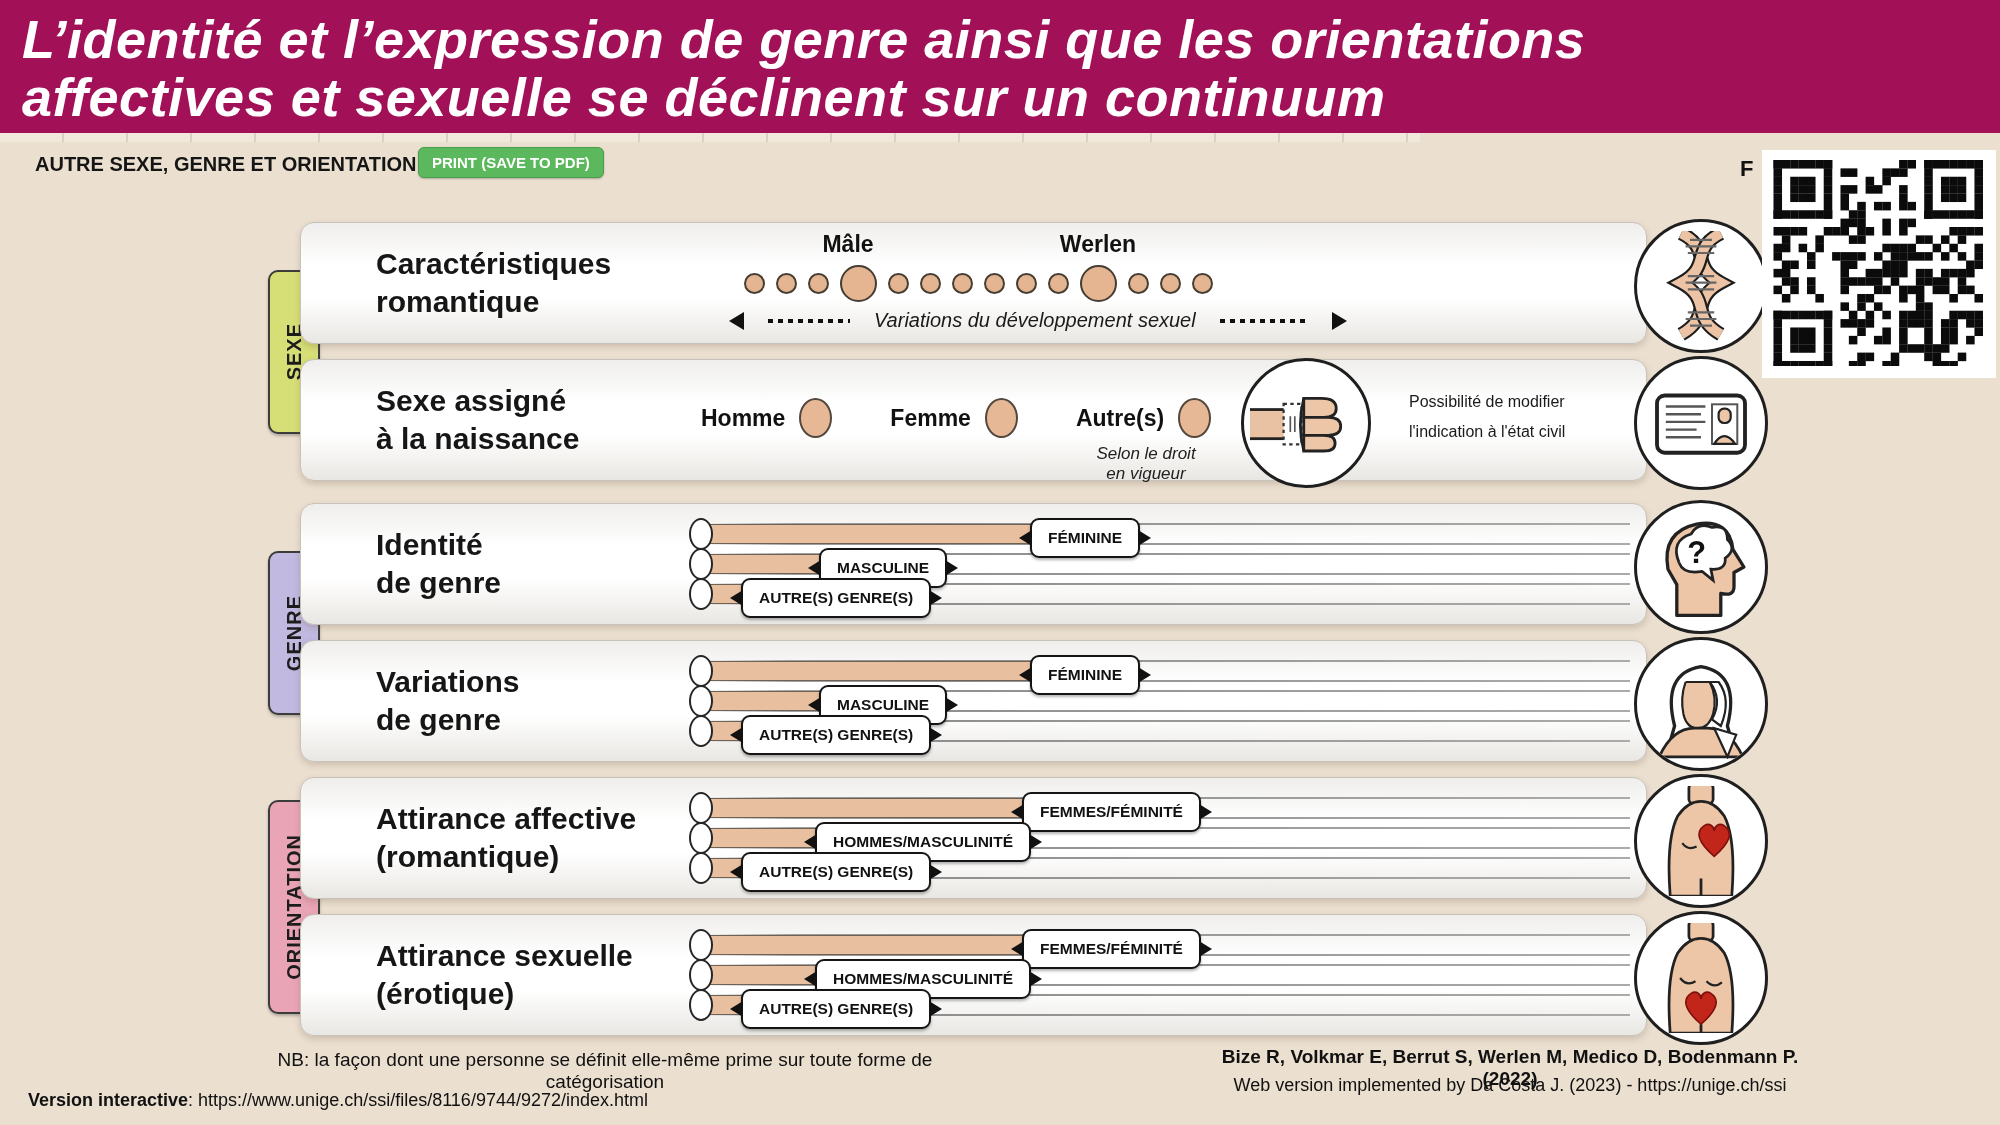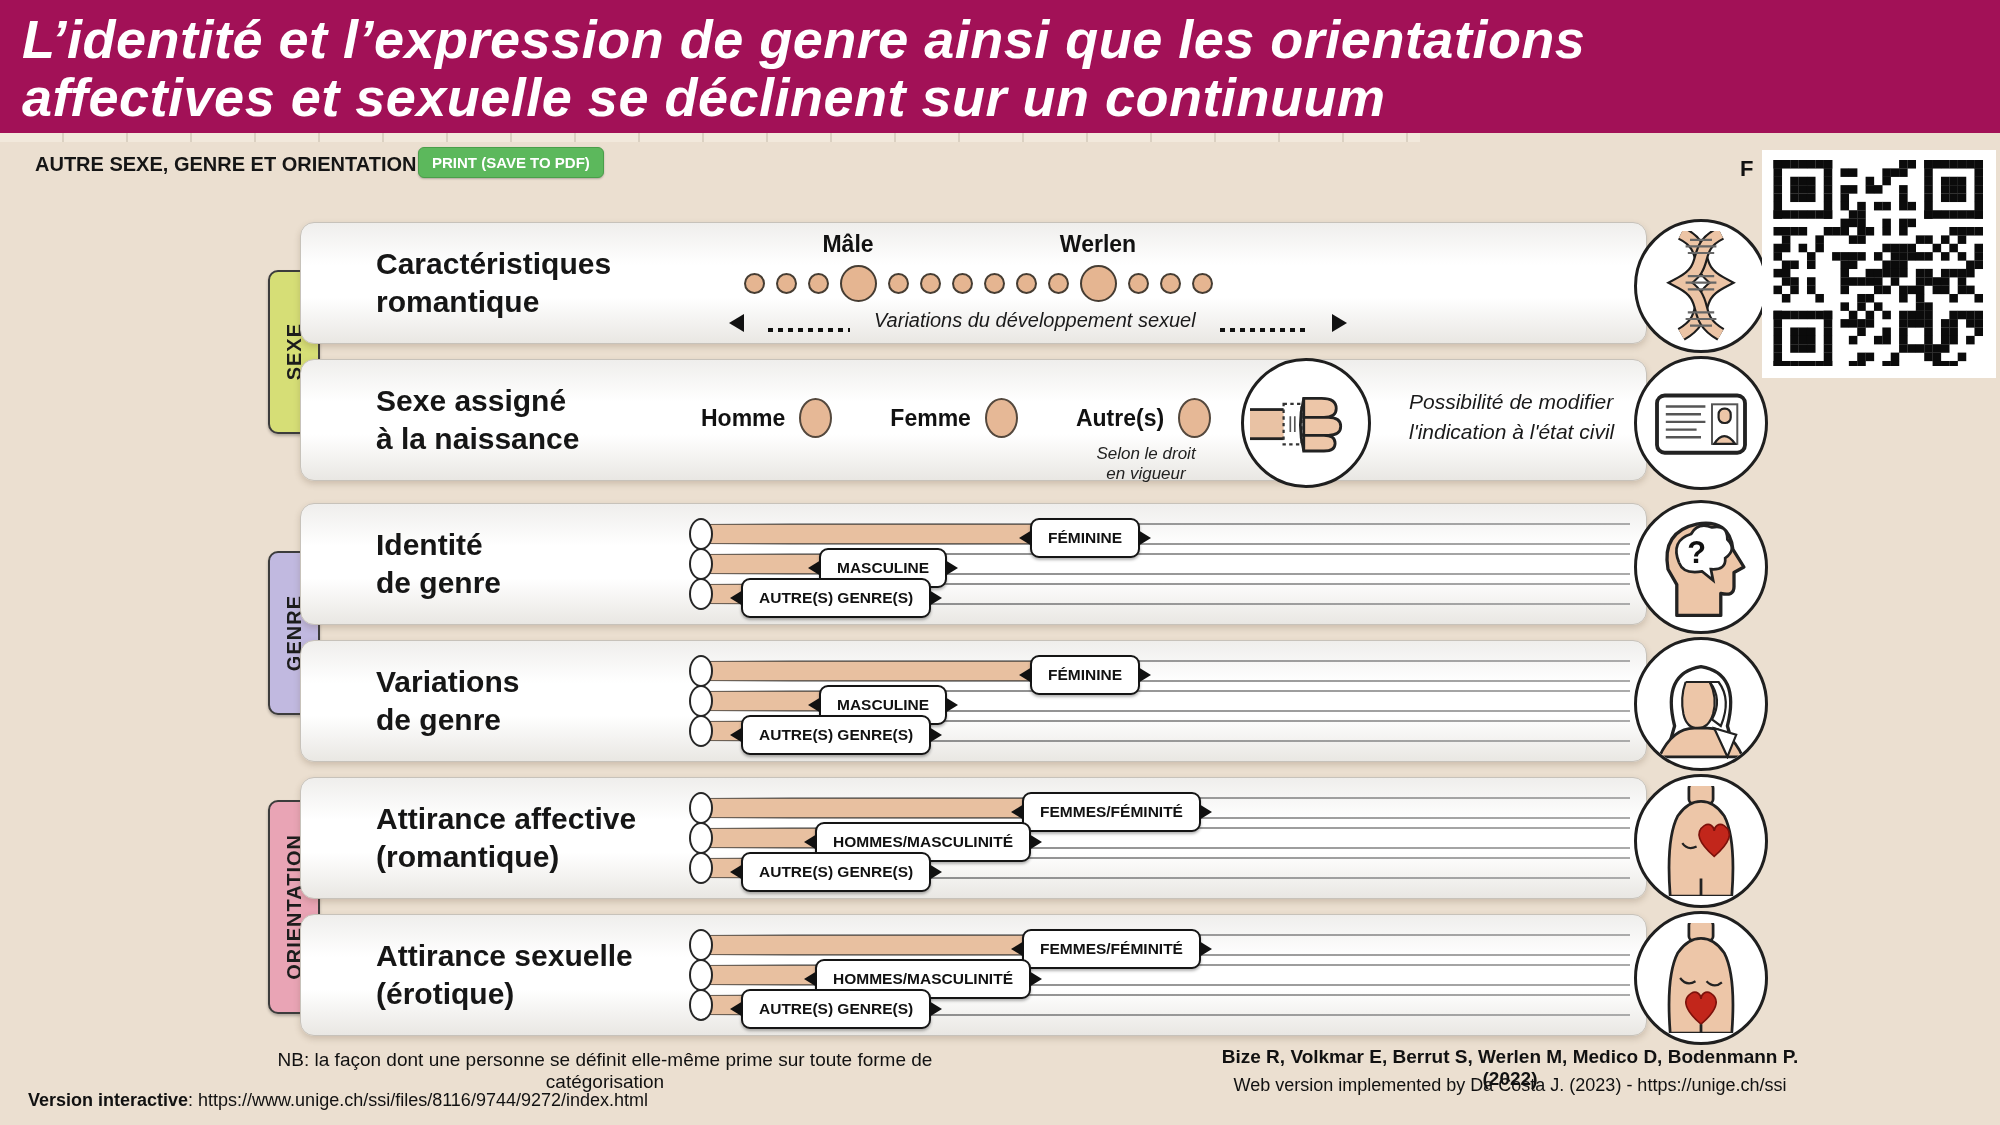--- a/index.html
+++ b/index.html
@@ -45,37 +45,37 @@
   
   .icircle{position:absolute;left:1333px;top:-4px;width:128px;height:128px;background:#fff;
      border:3px solid #1f1f1f;border-radius:50%;z-index:3;display:flex;align-items:center;
      justify-content:center;overflow:hidden;}
 
   
   .axis-lab{position:absolute;top:8px;font-size:23px;font-weight:bold;color:#111;transform:translateX(-50%);}
   .dots{position:absolute;left:443px;top:40px;height:40px;display:flex;align-items:center;gap:11px;}
   .dot{width:21px;height:21px;border-radius:50%;background:#e5b591;border:2px solid #463d33;box-sizing:border-box;}
   .dot.big{width:37px;height:37px;}
-  .vrow{position:absolute;left:428px;top:86px;display:flex;align-items:flex-end;gap:24px;}
+  .vrow{position:absolute;left:428px;top:86px;display:flex;align-items:center;gap:24px;}
   .tri{width:0;height:0;border:9px solid transparent;}
   .tri.l{border-right:15px solid #111;border-left:0;}
   .tri.r{border-left:15px solid #111;border-right:0;}
   .dotline{height:4px;background:repeating-linear-gradient(90deg,#111 0 5px,transparent 5px 10px);}
   .vtext{font-style:italic;font-size:20px;color:#1a1a1a;white-space:nowrap;}
 
   
   .opt-row{position:absolute;left:400px;top:38px;display:flex;align-items:center;}
   .opt-lab{font-size:23px;font-weight:bold;color:#111;margin-right:14px;}
   .opt-dot{width:33px;height:40px;border-radius:50%;background:#e6b896;border:2px solid #54483d;
      box-sizing:border-box;margin-right:58px;cursor:pointer;}
   .law-note{position:absolute;left:760px;top:84px;width:170px;text-align:center;font-style:italic;
      font-size:17px;line-height:20px;color:#222;}
   .fist-circle{position:absolute;left:940px;top:-2px;width:124px;height:124px;border-radius:50%;
      border:3px solid #1f1f1f;background:#fff;display:flex;align-items:center;justify-content:center;overflow:hidden;}
-  .civil-note{position:absolute;left:1108px;top:27px;font-style:italic;font-size:21px;line-height:30px;color:#1a1a1a;}
+  .civil-note{position:absolute;left:1108px;top:27px;font-size:16px;line-height:30px;color:#1a1a1a;}
 
   
   .connector{position:absolute;left:399px;top:30px;width:2px;height:60px;background:#1d1d1d;}
   .srow{position:absolute;left:400px;right:16px;height:32px;}
   .srow.r1{top:14px;} .srow.r2{top:44px;} .srow.r3{top:74px;}
   .hl{position:absolute;left:0;right:0;height:2px;
       background:linear-gradient(90deg,rgba(130,130,130,0) 0,rgba(130,130,130,.75) 90px,#8f8f8f 240px,#ababab 100%);}
   .hl.t{top:5px;} .hl.b{bottom:5px;}
   .sbar{position:absolute;left:0;top:6px;height:20px;background:#e8c0a0;border:1.5px solid #6e6155;
      border-radius:3px;box-sizing:border-box;}

